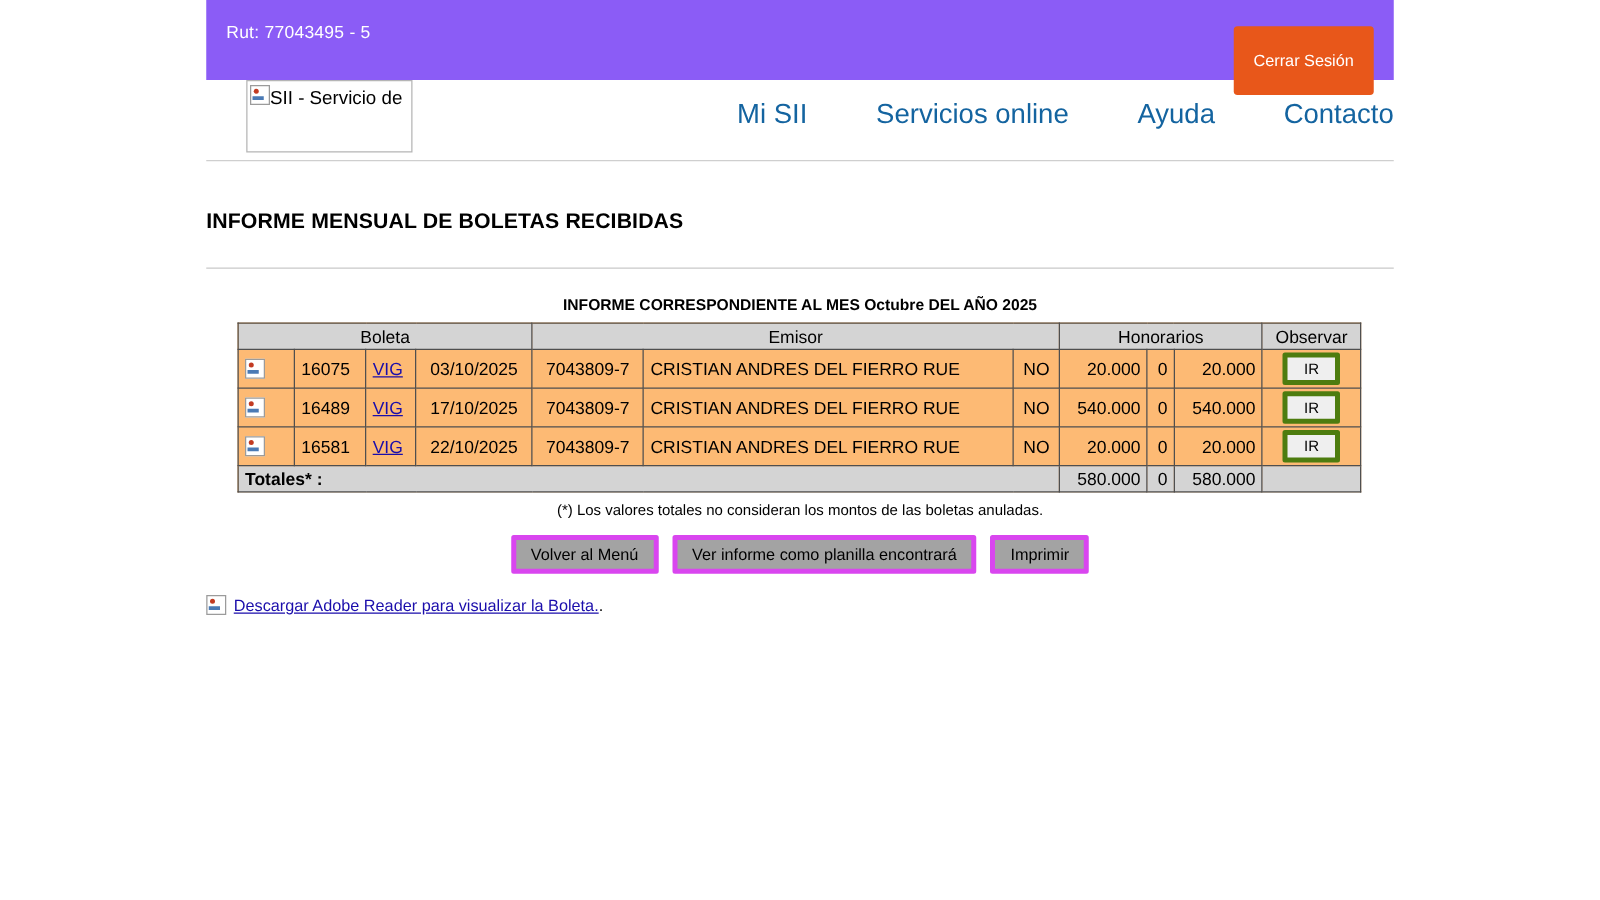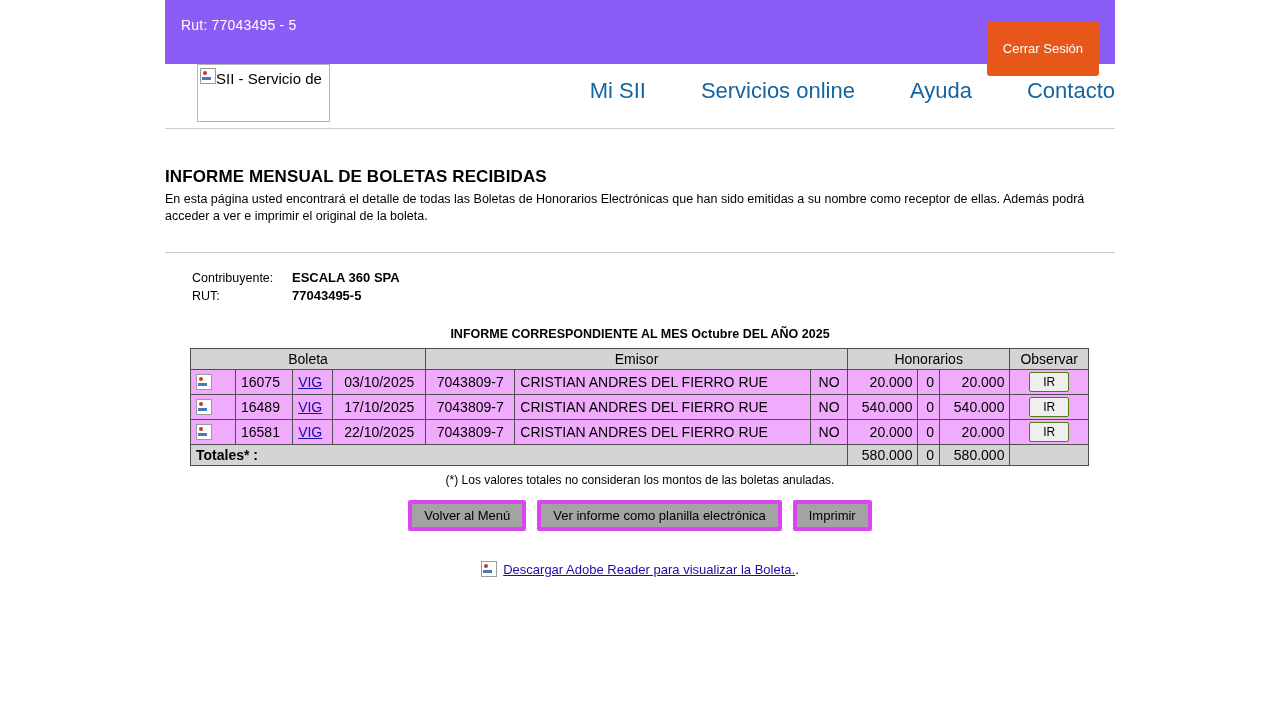--- a/index.html
+++ b/index.html
@@ -152,21 +152,21 @@
     font-size: 12.5px;
     margin-top: 22px;
     width: 950px;
   }
   
   table.rep {
     border-collapse: collapse;
     margin-top: 7px;
     margin-left: 25px;
     width: 899px;
-    background: #f0abfc;
+    background: #fdba74;
   }
   table.rep th, table.rep td {
     border: 1px solid #4f4f4f;
     font-size: 14px;
     font-weight: normal;
     padding: 2px 5px;
     vertical-align: middle;
   }
   table.rep th {
     background: #d4d4d4;
@@ -181,21 +181,21 @@
     width: 34px;
     text-align: left;
     padding-left: 3px;
   }
   td a.vig {
     color: #1a0dab;
     text-decoration: underline;
   }
   .btn-ir {
     background: #efefef;
-    border: 1px solid #4d7c0f;
+    border: 4px solid #4d7c0f;
     border-radius: 2px;
     font-size: 12px;
     font-family: "Liberation Sans", sans-serif;
     padding: 2px 13px;
     cursor: pointer;
   }
   tr.totales td {
     background: #d4d4d4;
     font-weight: bold;
     font-size: 14px;
@@ -217,23 +217,22 @@
   .btn-action {
     background: #a3a3a3;
     border: 4px solid #d946ef;
     border-radius: 2px;
     font-size: 13px;
     font-family: "Liberation Sans", sans-serif;
     padding: 4px 12px;
     cursor: pointer;
   }
   .adobe {
-    margin-top: 30px;
-    width: 950px;
-    text-align: center;
+    margin-top: 17px;
+    width: 950px;
     font-size: 13px;
   }
   .adobe a {
     color: #1a0dab;
     text-decoration: underline;
   }
   .adobe .broken-img { margin-right: 6px; vertical-align: -3px; }
 </style>
 </head>
 <body>
@@ -254,32 +253,23 @@
       <div class="nav-links">
         <a href="#">Mi SII</a>
         <a href="#">Servicios online</a>
         <a href="#">Ayuda</a>
         <a href="#">Contacto</a>
       </div>
     </div>
 
     <div class="content">
       <h1 class="title">INFORME MENSUAL DE BOLETAS RECIBIDAS</h1>
-      <p class="intro">En esta página usted encontrará el detalle de todas las Boletas de Honorarios Electrónicas que han sido emitidas a su nombre como receptor de ellas. Además podrá acceder a ver e imprimir el original de la boleta.</p>
 
       <hr class="sep">
 
-      <div class="contrib">
-        <div>
-          <span class="lbl">Contribuyente:</span><b>ESCALA 360 SPA</b>
-        </div>
-        <div>
-          <span class="lbl">RUT:</span><b>77043495-5</b>
-        </div>
-      </div>
 
       <div class="period">INFORME CORRESPONDIENTE AL MES Octubre DEL AÑO 2025</div>
 
       <table class="rep">
         <thead>
           <tr>
             <th colspan="4">Boleta</th>
             <th colspan="3">Emisor</th>
             <th colspan="3">Honorarios</th>
             <th>Observar</th>
@@ -332,21 +322,21 @@
             <td class="cell-r num">580.000</td>
             <td></td>
           </tr>
         </tbody>
       </table>
 
       <div class="footnote">(*) Los valores totales no consideran los montos de las boletas anuladas.</div>
 
       <div class="actions">
         <button class="btn-action">Volver al Menú</button>
-        <button class="btn-action">Ver informe como planilla electrónica</button>
+        <button class="btn-action">Ver informe como planilla encontrará</button>
         <button class="btn-action">Imprimir</button>
       </div>
 
       <div class="adobe">
         <span class="broken-img"></span><a href="#">Descargar Adobe Reader para visualizar la Boleta.</a><span>.</span>
       </div>
     </div>
   </div>
 </div>
 

